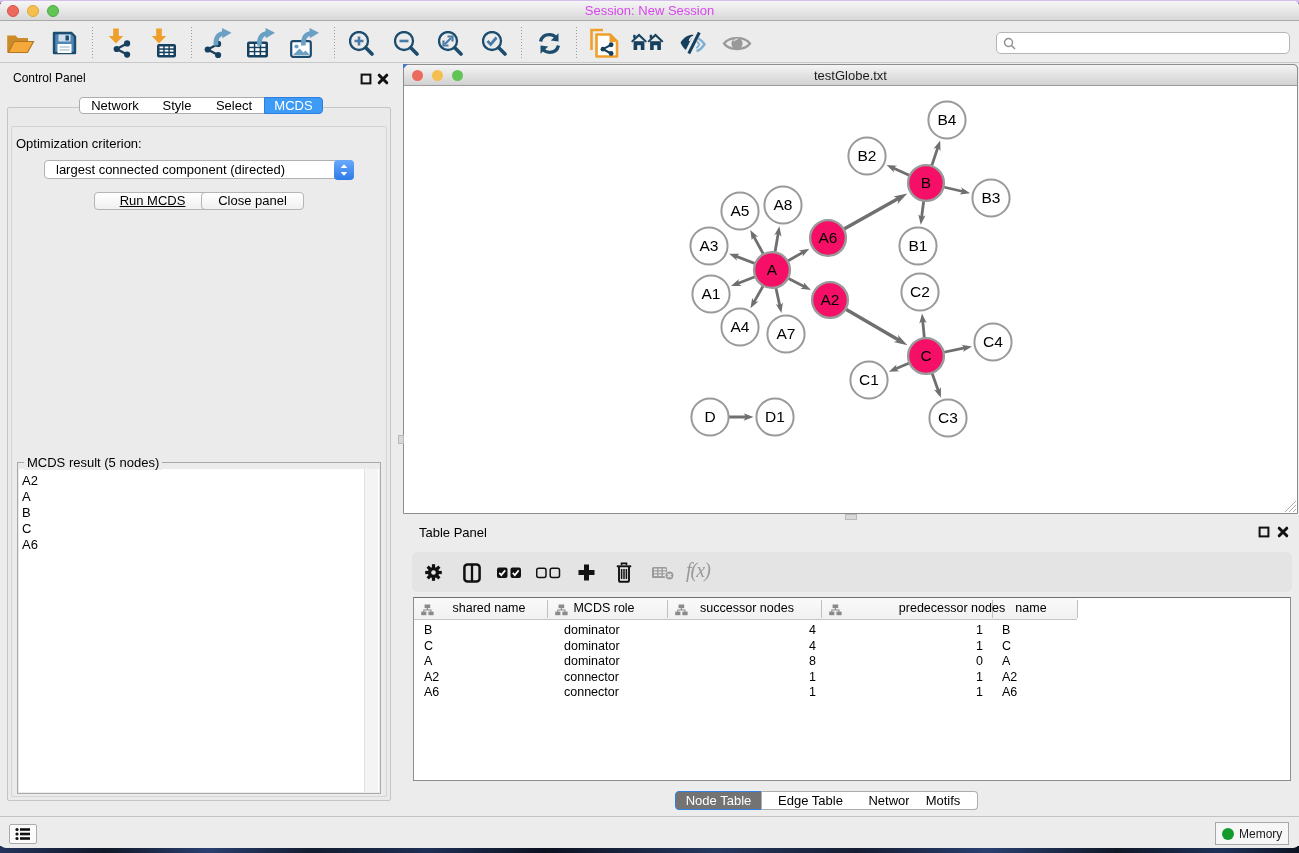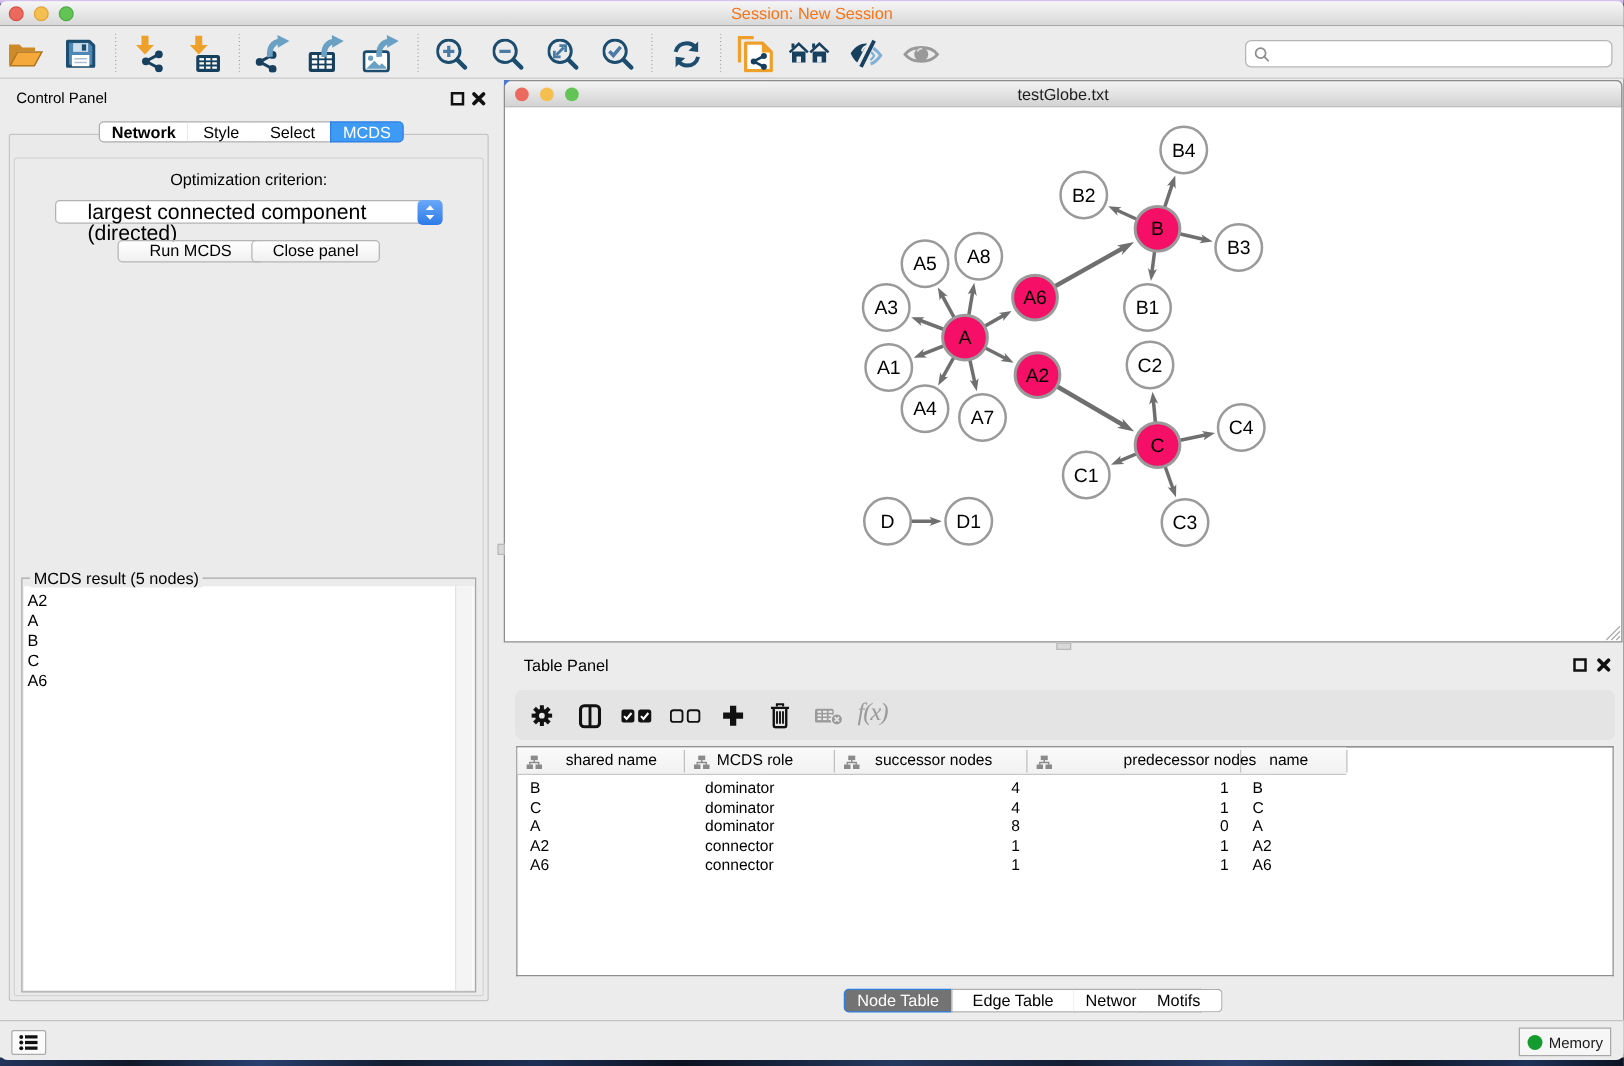--- a/index.html
+++ b/index.html
@@ -6,30 +6,30 @@
 html,body { width:1299px; height:853px; overflow:hidden; }
 body { font-family:"Liberation Sans", sans-serif; background:#0e1526; position:relative; }
 .abs { position:absolute; }
 #wall-top { left:0; top:0; width:1299px; height:3px; background:linear-gradient(#d9c6ef,#bda0e0); }
 #wall-bottom { left:0; top:846px; width:1299px; height:7px;
   background:linear-gradient(90deg,#23345c 0%,#101828 8%,#2a4070 16%,#131c30 24%,#1d2f55 33%,#0c1120 42%,#25385f 55%,#141d32 66%,#2a4070 76%,#101828 86%,#1e3158 94%,#0c1322 100%); }
 #app { left:0; top:1px; width:1299px; height:847px; background:#ececec; border-radius:5px 5px 6px 6px; overflow:hidden; }
 
 #titlebar { left:0; top:1px; width:1299px; height:20px; background:linear-gradient(#f6f6f6,#d8d8d8); border-bottom:1px solid #a9a9a9; border-radius:5px 5px 0 0; }
 .tl { width:12px; height:12px; border-radius:50%; top:5px; }
-#title-text { width:100%; text-align:center; top:3px; font-size:13px; color:#f97316; }
+#title-text { width:100%; text-align:center; top:3px; font-size:13px; color:#d946ef; }
 
 #toolbar { left:0; top:22px; width:1299px; height:41px; background:#ececec; border-bottom:1px solid #c9c9c9; }
 .tsep { top:27px; height:31px; width:1px; background-image:linear-gradient(#9c9c9c 1px, transparent 1px); background-size:1px 3px; }
 #searchbox { left:996px; top:32px; width:294px; height:22px; background:#fff; border:1px solid #b5b5b5; border-radius:5px; }
 
 #cp-outer { left:7px; top:107px; width:384px; height:694px; border:1px solid #c5c5c5; border-radius:2px; background:#eaeaea; }
 #cp-inner { left:11px; top:126px; width:376px; height:671px; border:1px solid #d4d4d4; border-radius:2px; background:#ebebeb; }
 .cptab { top:97px; height:17px; background:#fff; border:1px solid #acacac; color:#000; font-size:13px; text-align:center; line-height:16px; }
-#dropdown { left:44px; top:160px; width:310px; height:19px; background:#fff; border:1px solid #b2b2b2; border-radius:4px; font-size:17px; line-height:17px; padding-left:25px; color:#000; }
+#dropdown { left:44px; top:160px; width:310px; height:19px; background:#fff; border:1px solid #b2b2b2; border-radius:4px; font-size:13px; line-height:17px; padding-left:11px; color:#000; }
 #dd-cap { left:334px; top:159.5px; width:20px; height:20px; border-radius:4px; background:linear-gradient(#6aa9fa,#2d7ae8); }
 .cpbtn { top:192px; height:18px; background:linear-gradient(#ffffff,#f0f0f0); border:1px solid #b5b5b5; border-radius:4px; font-size:13px; text-align:center; line-height:16px; color:#000; }
 #fieldset { left:17px; top:462px; width:364px; height:332px; border:1px solid #a9a9a9; }
 #fs-legend { left:24px; top:455px; background:#ebebeb; padding:0 3px; font-size:13px; color:#000; }
 #fs-white { left:19px; top:469px; width:360px; height:323px; background:#fff; }
 #fs-scroll { left:364px; top:469px; width:14px; height:323px; background:#f4f4f4; border-left:1px solid #e2e2e2; }
 .fsitem { left:22px; font-size:13px; color:#000; }
 #gw { left:403px; top:64px; width:895px; height:450px; background:#fff; border:1px solid #8d8d8d; border-radius:5px 5px 0 0; }
 #gw-title { left:403px; top:64px; width:895px; height:22px; background:linear-gradient(#f4f4f4,#d2d2d2); border:1px solid #8d8d8d; border-bottom:1px solid #9b9b9b; border-radius:5px 5px 0 0; }
 .gtl { width:11px; height:11px; border-radius:50%; top:70px; }
@@ -215,31 +215,31 @@
 
 <div class="abs" style="left:13px; top:71px; font-size:12px; color:#000;">Control Panel</div>
 <svg class="icon" style="left:360px;top:73px;" width="12" height="12" viewBox="0 0 12 12">
     <rect x="1.6" y="1.6" width="8.8" height="8.8" fill="none" stroke="#111" stroke-width="2"></rect>
   </svg>
 <svg class="icon" style="left:377px;top:73px;" width="12" height="12" viewBox="0 0 12 12">
     <path d="M2.2,2.2 L9.8,9.8 M9.8,2.2 L2.2,9.8" stroke="#111" stroke-width="3" stroke-linecap="round"></path>
   </svg>
 <div class="abs" id="cp-outer"></div>
 <div class="abs" id="cp-inner"></div>
-<div class="abs cptab" style="left:79px; width:72px; border-radius:4px 0 0 4px;font-weight:bold;">Network</div>
+<div class="abs cptab" style="left:79px; width:72px; border-radius:4px 0 0 4px;">Network</div>
 <div class="abs cptab" style="left:150px; width:55px; border-left:0;">Style</div>
 <div class="abs cptab" style="left:204px; width:61px; border-left:0;">Select</div>
 <div class="abs cptab" style="left:264px; width:59px; border:1px solid #2e7de0; background:#3e9bf5; color:#fff; border-radius:0 4px 4px 0;">MCDS</div>
-<div class="abs" style="left:0px; top:136px; width:398px; text-align:center; font-size:13px; color:#000;">Optimization criterion:</div>
+<div class="abs" style="left:16px; top:136px; width:398px; text-align:left; font-size:13px; color:#000;">Optimization criterion:</div>
 <div class="abs" id="dropdown">largest connected component (directed)</div>
 <div class="abs" id="dd-cap"><svg width="20" height="20" viewBox="0 0 20 20">
       <path d="M10,4.2 L13.4,8 L6.6,8 Z" fill="#fff"></path>
       <path d="M10,15.8 L13.4,12 L6.6,12 Z" fill="#fff"></path>
     </svg></div>
-<div class="abs cpbtn" style="left:94px; width:117px;">Run MCDS</div>
+<div class="abs cpbtn" style="left:94px; width:117px;text-decoration:underline;">Run MCDS</div>
 <div class="abs cpbtn" style="left:201px; width:103px;">Close panel</div>
 <div class="abs" id="fieldset"></div>
 <div class="abs" id="fs-white"></div>
 <div class="abs" id="fs-scroll"></div>
 <div class="abs" id="fs-legend">MCDS result (5 nodes)</div>
 <div class="abs fsitem" style="top:473px;">A2</div>
 <div class="abs fsitem" style="top:489px;">A</div>
 <div class="abs fsitem" style="top:505px;">B</div>
 <div class="abs fsitem" style="top:521px;">C</div>
 <div class="abs fsitem" style="top:537px;">A6</div>

